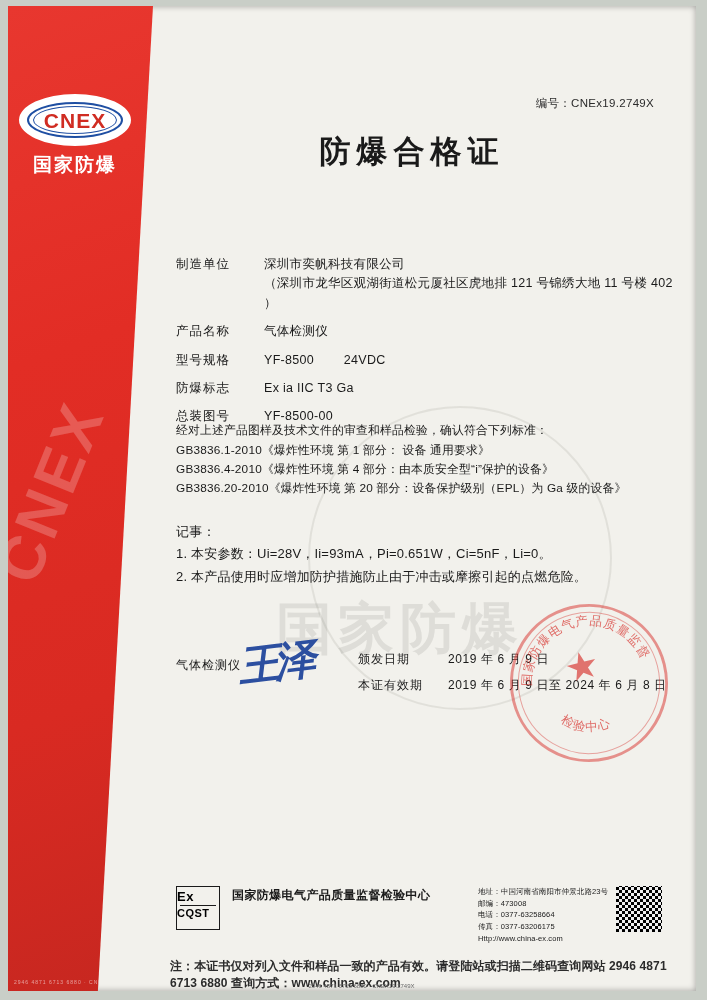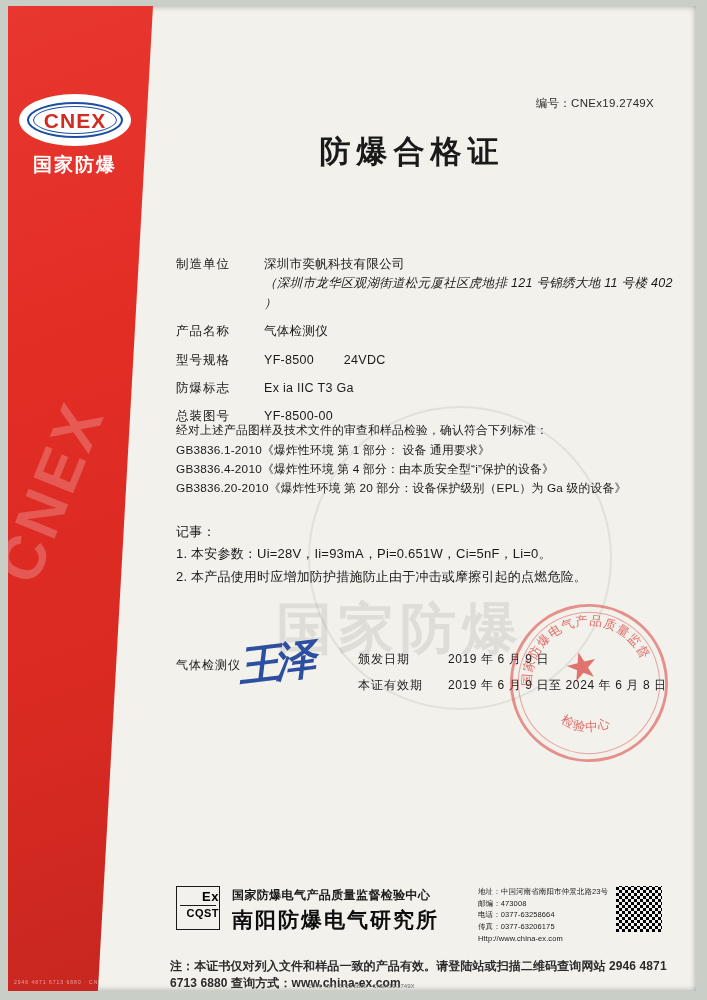--- a/index.html
+++ b/index.html
@@ -185,21 +185,20 @@
     padding-top: 1px;
   }
   .field-value {
     font-size: 12.5px;
     color: #1a1a1a;
     line-height: 1.55;
     letter-spacing: 0.3px;
   }
   .field-value .line2 {
     display: block;
-    font-style: italic;
   }
   .field-value .spaced {
     display: inline-block;
     margin-left: 26px;
   }
   .statement {
     position: absolute;
     left: 18px;
     top: 415px;
     width: 505px;
@@ -318,21 +317,21 @@
     top: 880px;
     width: 515px;
   }
   .ex-mark {
     position: absolute;
     left: 0;
     top: 0;
     width: 44px;
     height: 44px;
     border: 1.6px solid #1a1a1a;
-    text-align: right;
+    text-align: left;
     box-sizing: border-box;
   }
   .ex-mark .ex {
     font-size: 13px;
     font-weight: bold;
     margin-top: 2px;
     letter-spacing: 0.5px;
   }
   .ex-mark .sep {
     height: 1.4px;
@@ -515,21 +514,20 @@
       </div>
 
       <div class="footer">
         <div class="ex-mark">
           <div class="ex">Ex</div>
           <div class="sep"></div>
           <div class="cqst">CQST</div>
         </div>
         <div class="org">
           <div class="line1">国家防爆电气产品质量监督检验中心</div>
-          <div class="line2">南阳防爆电气研究所</div>
         </div>
         <div class="addr">
           <div>地址：中国河南省南阳市仲景北路23号</div>
           <div>邮编：473008</div>
           <div>电话：0377-63258664</div>
           <div>传真：0377-63206175</div>
           <div>Http://www.china-ex.com</div>
         </div>
         <div class="qr"></div>
       </div>

